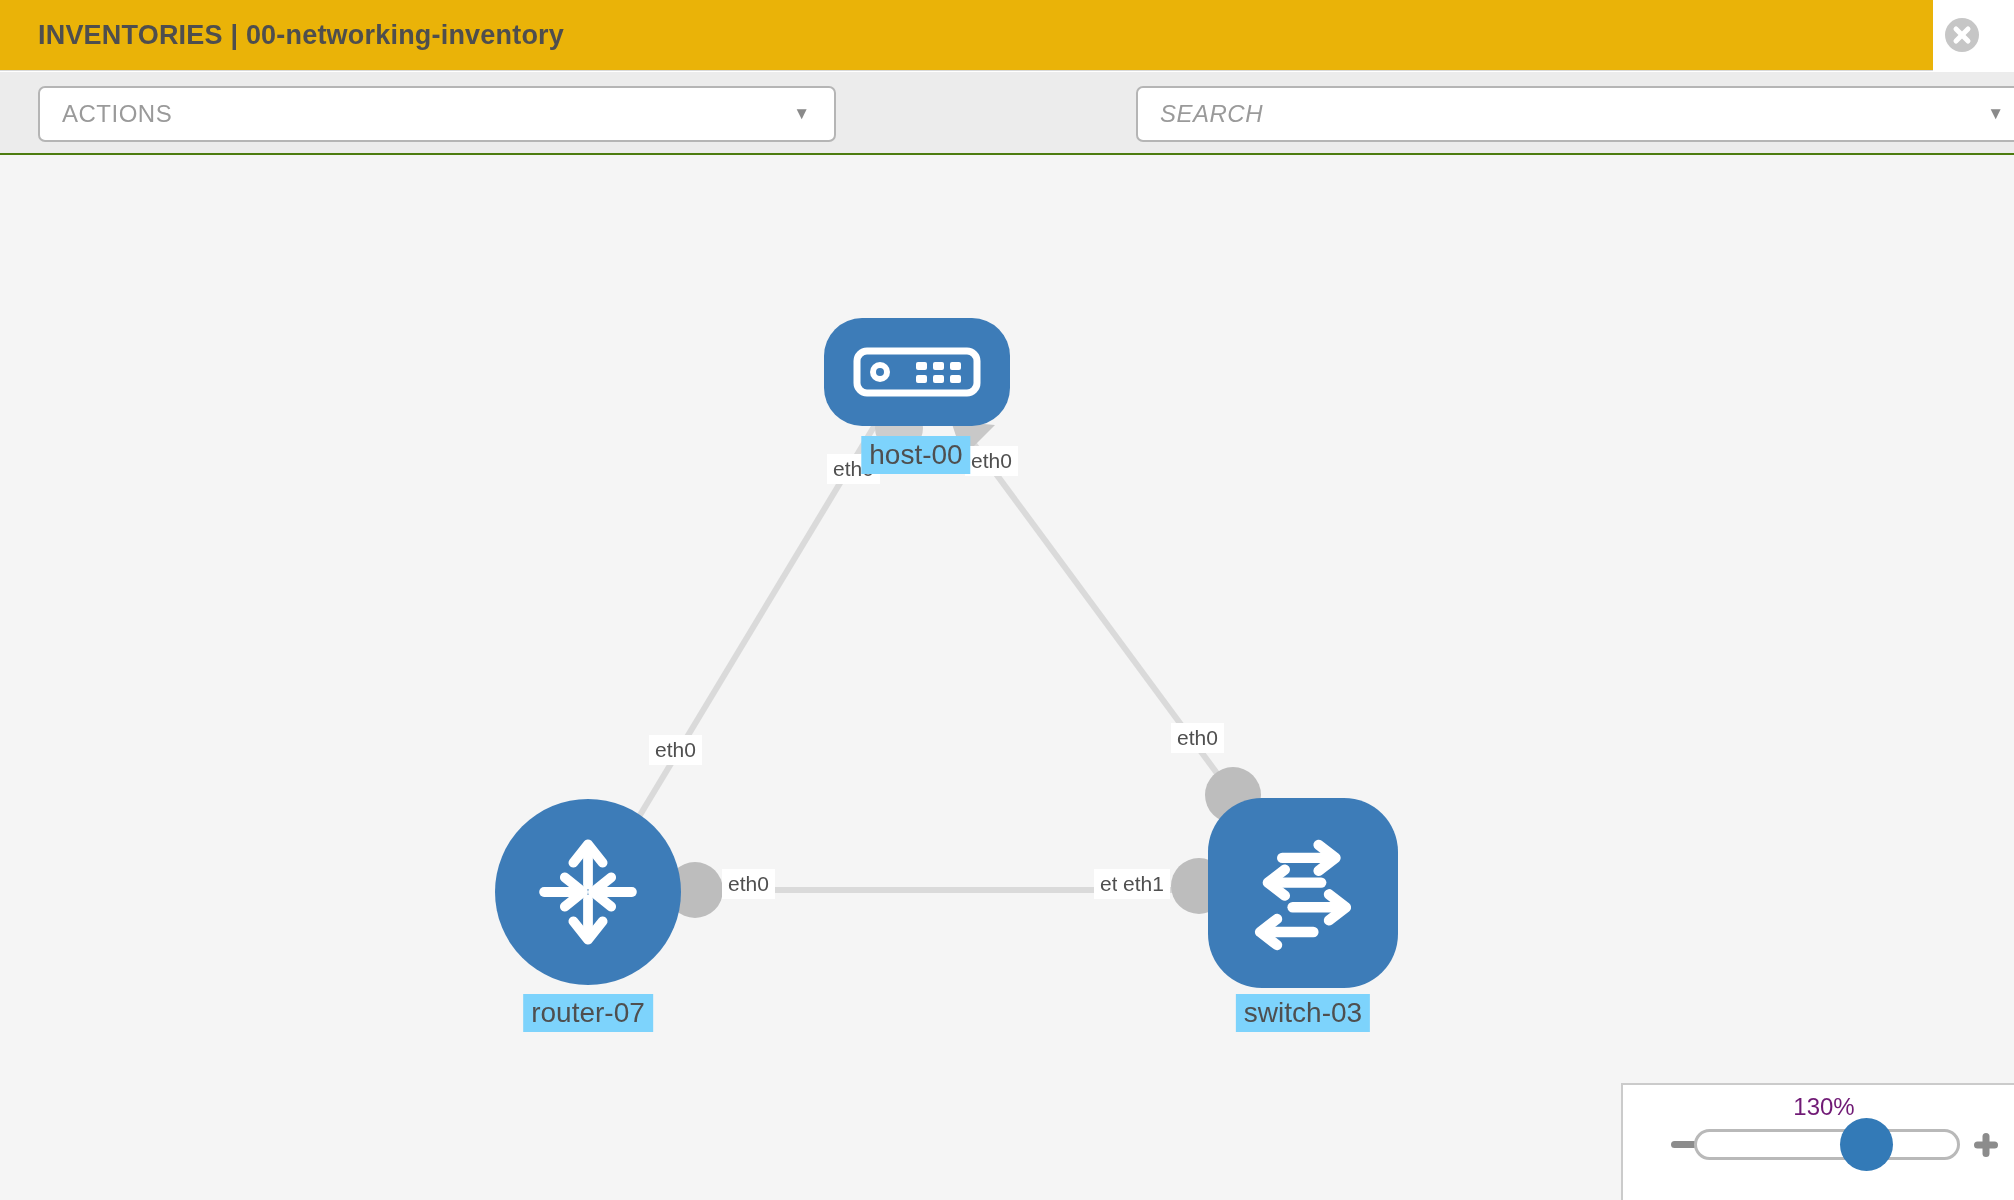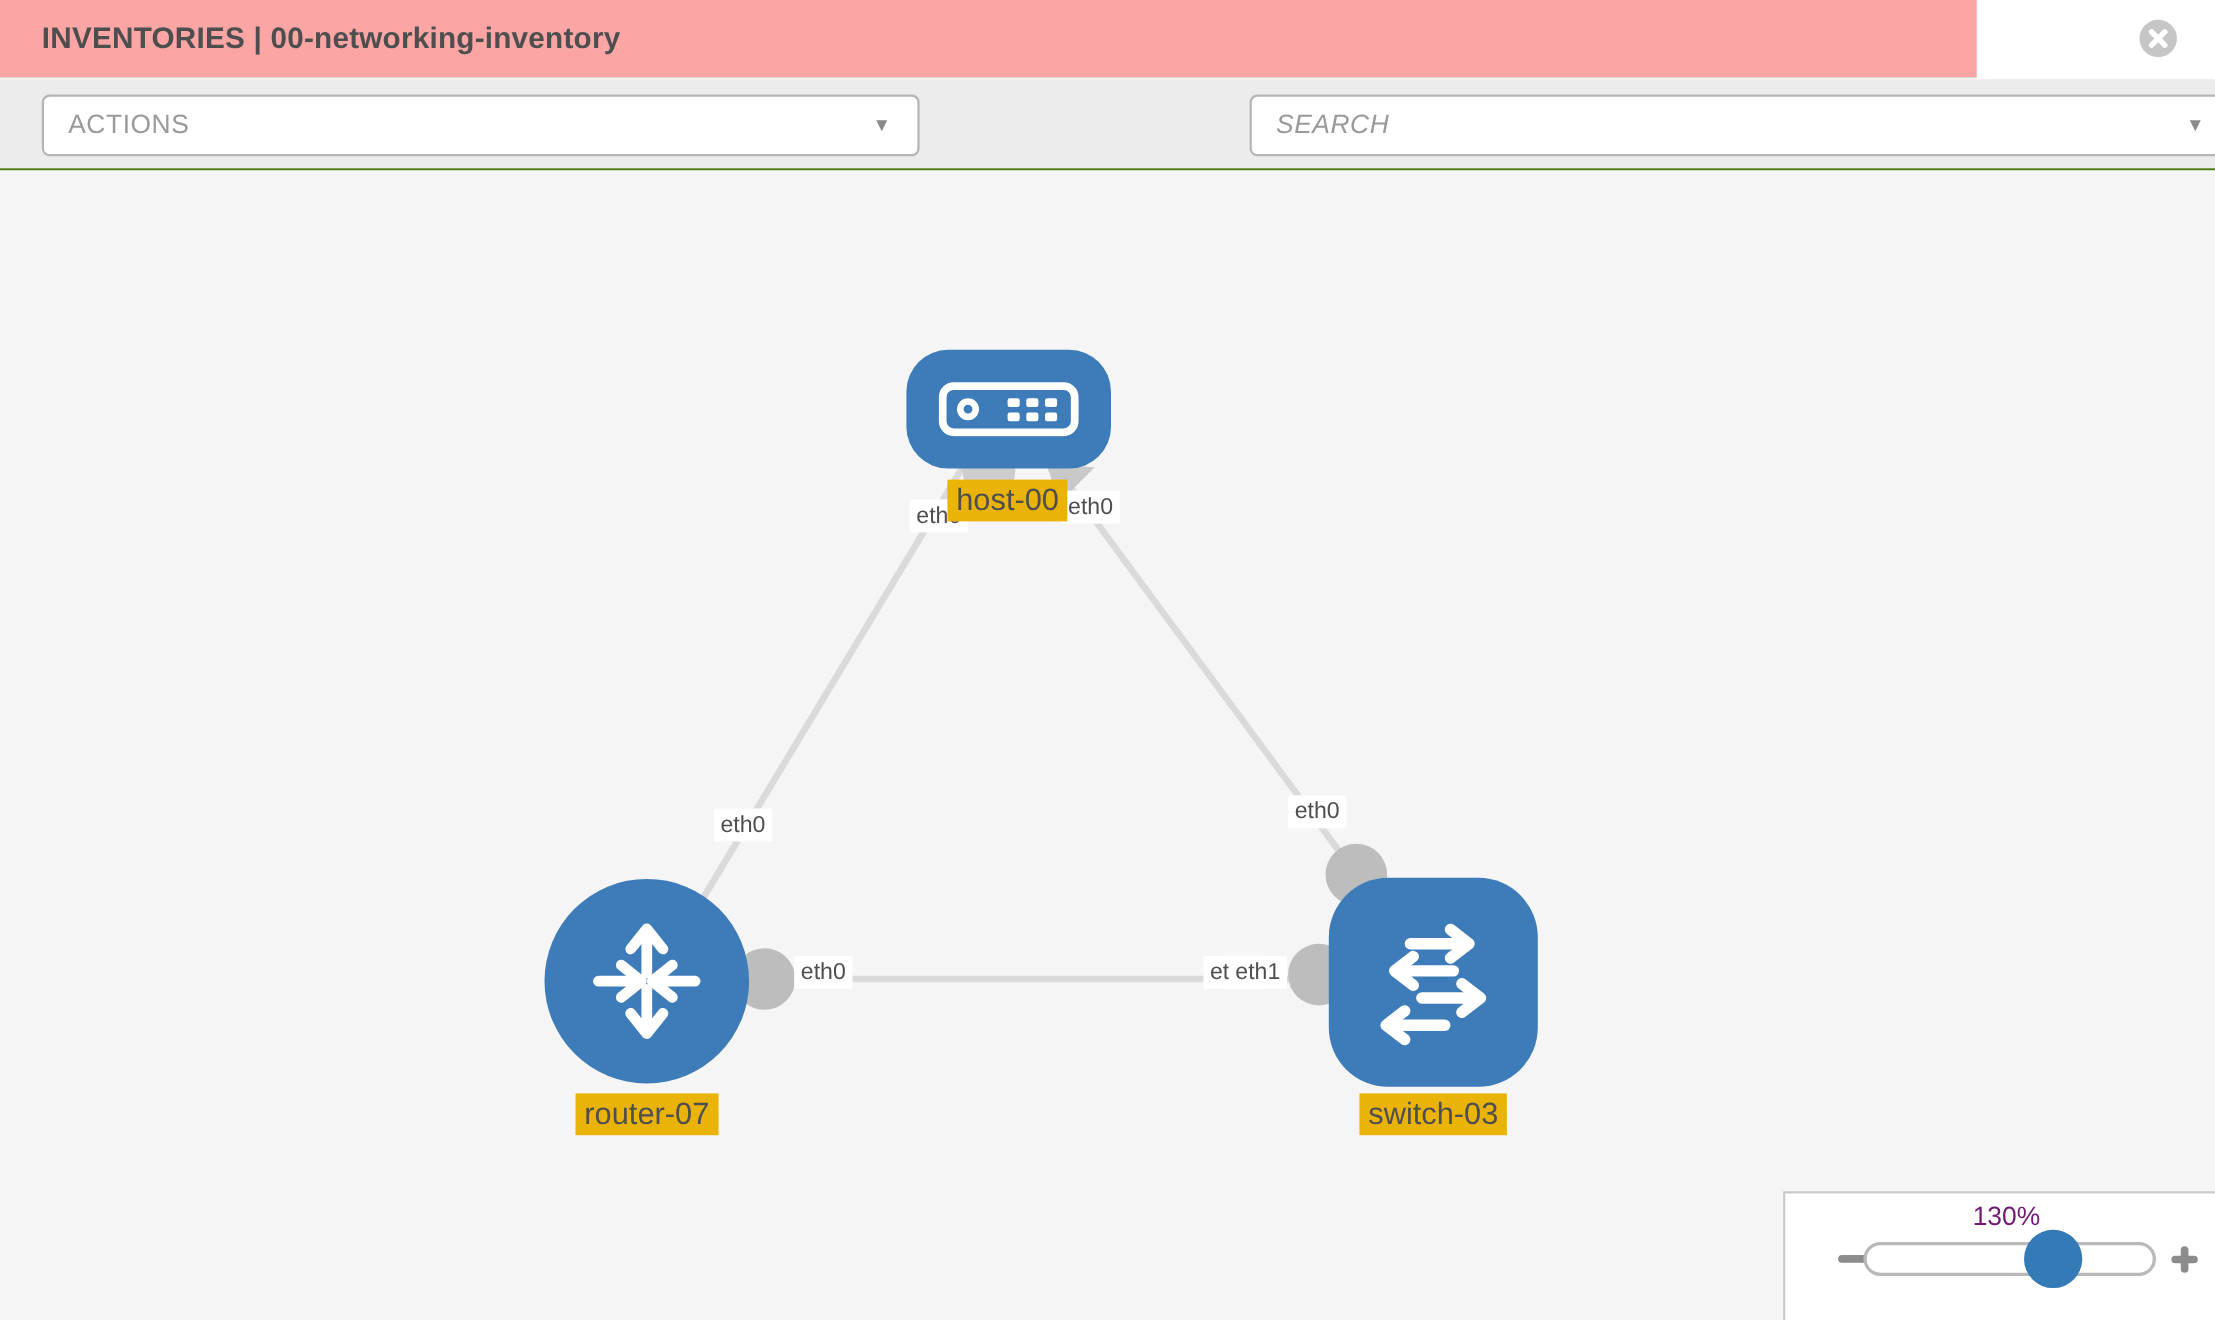--- a/index.html
+++ b/index.html
@@ -1,22 +1,22 @@
 <!DOCTYPE html>
 <html><head>
 <meta charset="utf-8">
 <style>
   * { margin:0; padding:0; box-sizing:border-box; }
   html,body { width:2014px; height:1200px; overflow:hidden; background:#ffffff;
               font-family:"Liberation Sans", sans-serif; }
   #app { position:relative; width:2014px; height:1200px; }
 
   
-  .header { position:absolute; left:0; top:0; width:1797px; height:71px;
-            background:#fca5a5; border-bottom:1px solid #d9d9d9;
+  .header { position:absolute; left:0; top:0; width:1933px; height:71px;
+            background:#eab308; border-bottom:1px solid #d9d9d9;
             display:flex; align-items:center; }
   .title { margin-left:38px; font-size:27px; font-weight:bold; color:#4e4e4e;
            letter-spacing:0.2px; }
   .close-btn { position:absolute; left:1945px; top:18px; width:34px; height:34px;
                border-radius:50%; background:#c6c6c6; display:flex;
                align-items:center; justify-content:center; cursor:pointer; }
 
   
   .toolbar { position:absolute; left:0; top:72px; width:2014px; height:83px;
              background:#ececec; border-bottom:2px solid #4d7c0f; }
@@ -38,21 +38,21 @@
             background:#f5f5f5; }
   .links-svg { position:absolute; left:0; top:0; z-index:10; }
 
   .node { position:absolute; z-index:20; background:#3d7cb8; display:flex;
           align-items:center; justify-content:center; cursor:pointer; }
   .node.host   { left:824px; top:163px; width:186px; height:108px; border-radius:38px; }
   .node.router { left:495px; top:644px; width:186px; height:186px; border-radius:50%; }
   .node.switch { left:1208px; top:643px; width:190px; height:190px; border-radius:54px; }
 
   .node-label { position:absolute; z-index:40; transform:translateX(-50%);
-                background:#eab308; color:#4f4f4f; font-size:28px;
+                background:#7dd3fc; color:#4f4f4f; font-size:28px;
                 padding:3px 8px; white-space:nowrap; }
   .node-label.host   { left:916px;  top:281px; }
   .node-label.router { left:588px;  top:839px; }
   .node-label.switch { left:1303px; top:839px; }
 
   .iface-chip { position:absolute; z-index:30; background:#ffffff; color:#4f4f4f;
                 font-size:21px; padding:3px 6px; white-space:nowrap; }
   .chip-host-left  { left:827px;  top:299px; }
   .chip-host-right { left:965px;  top:291px; }
   .chip-diag-left  { left:649px;  top:580px; }

